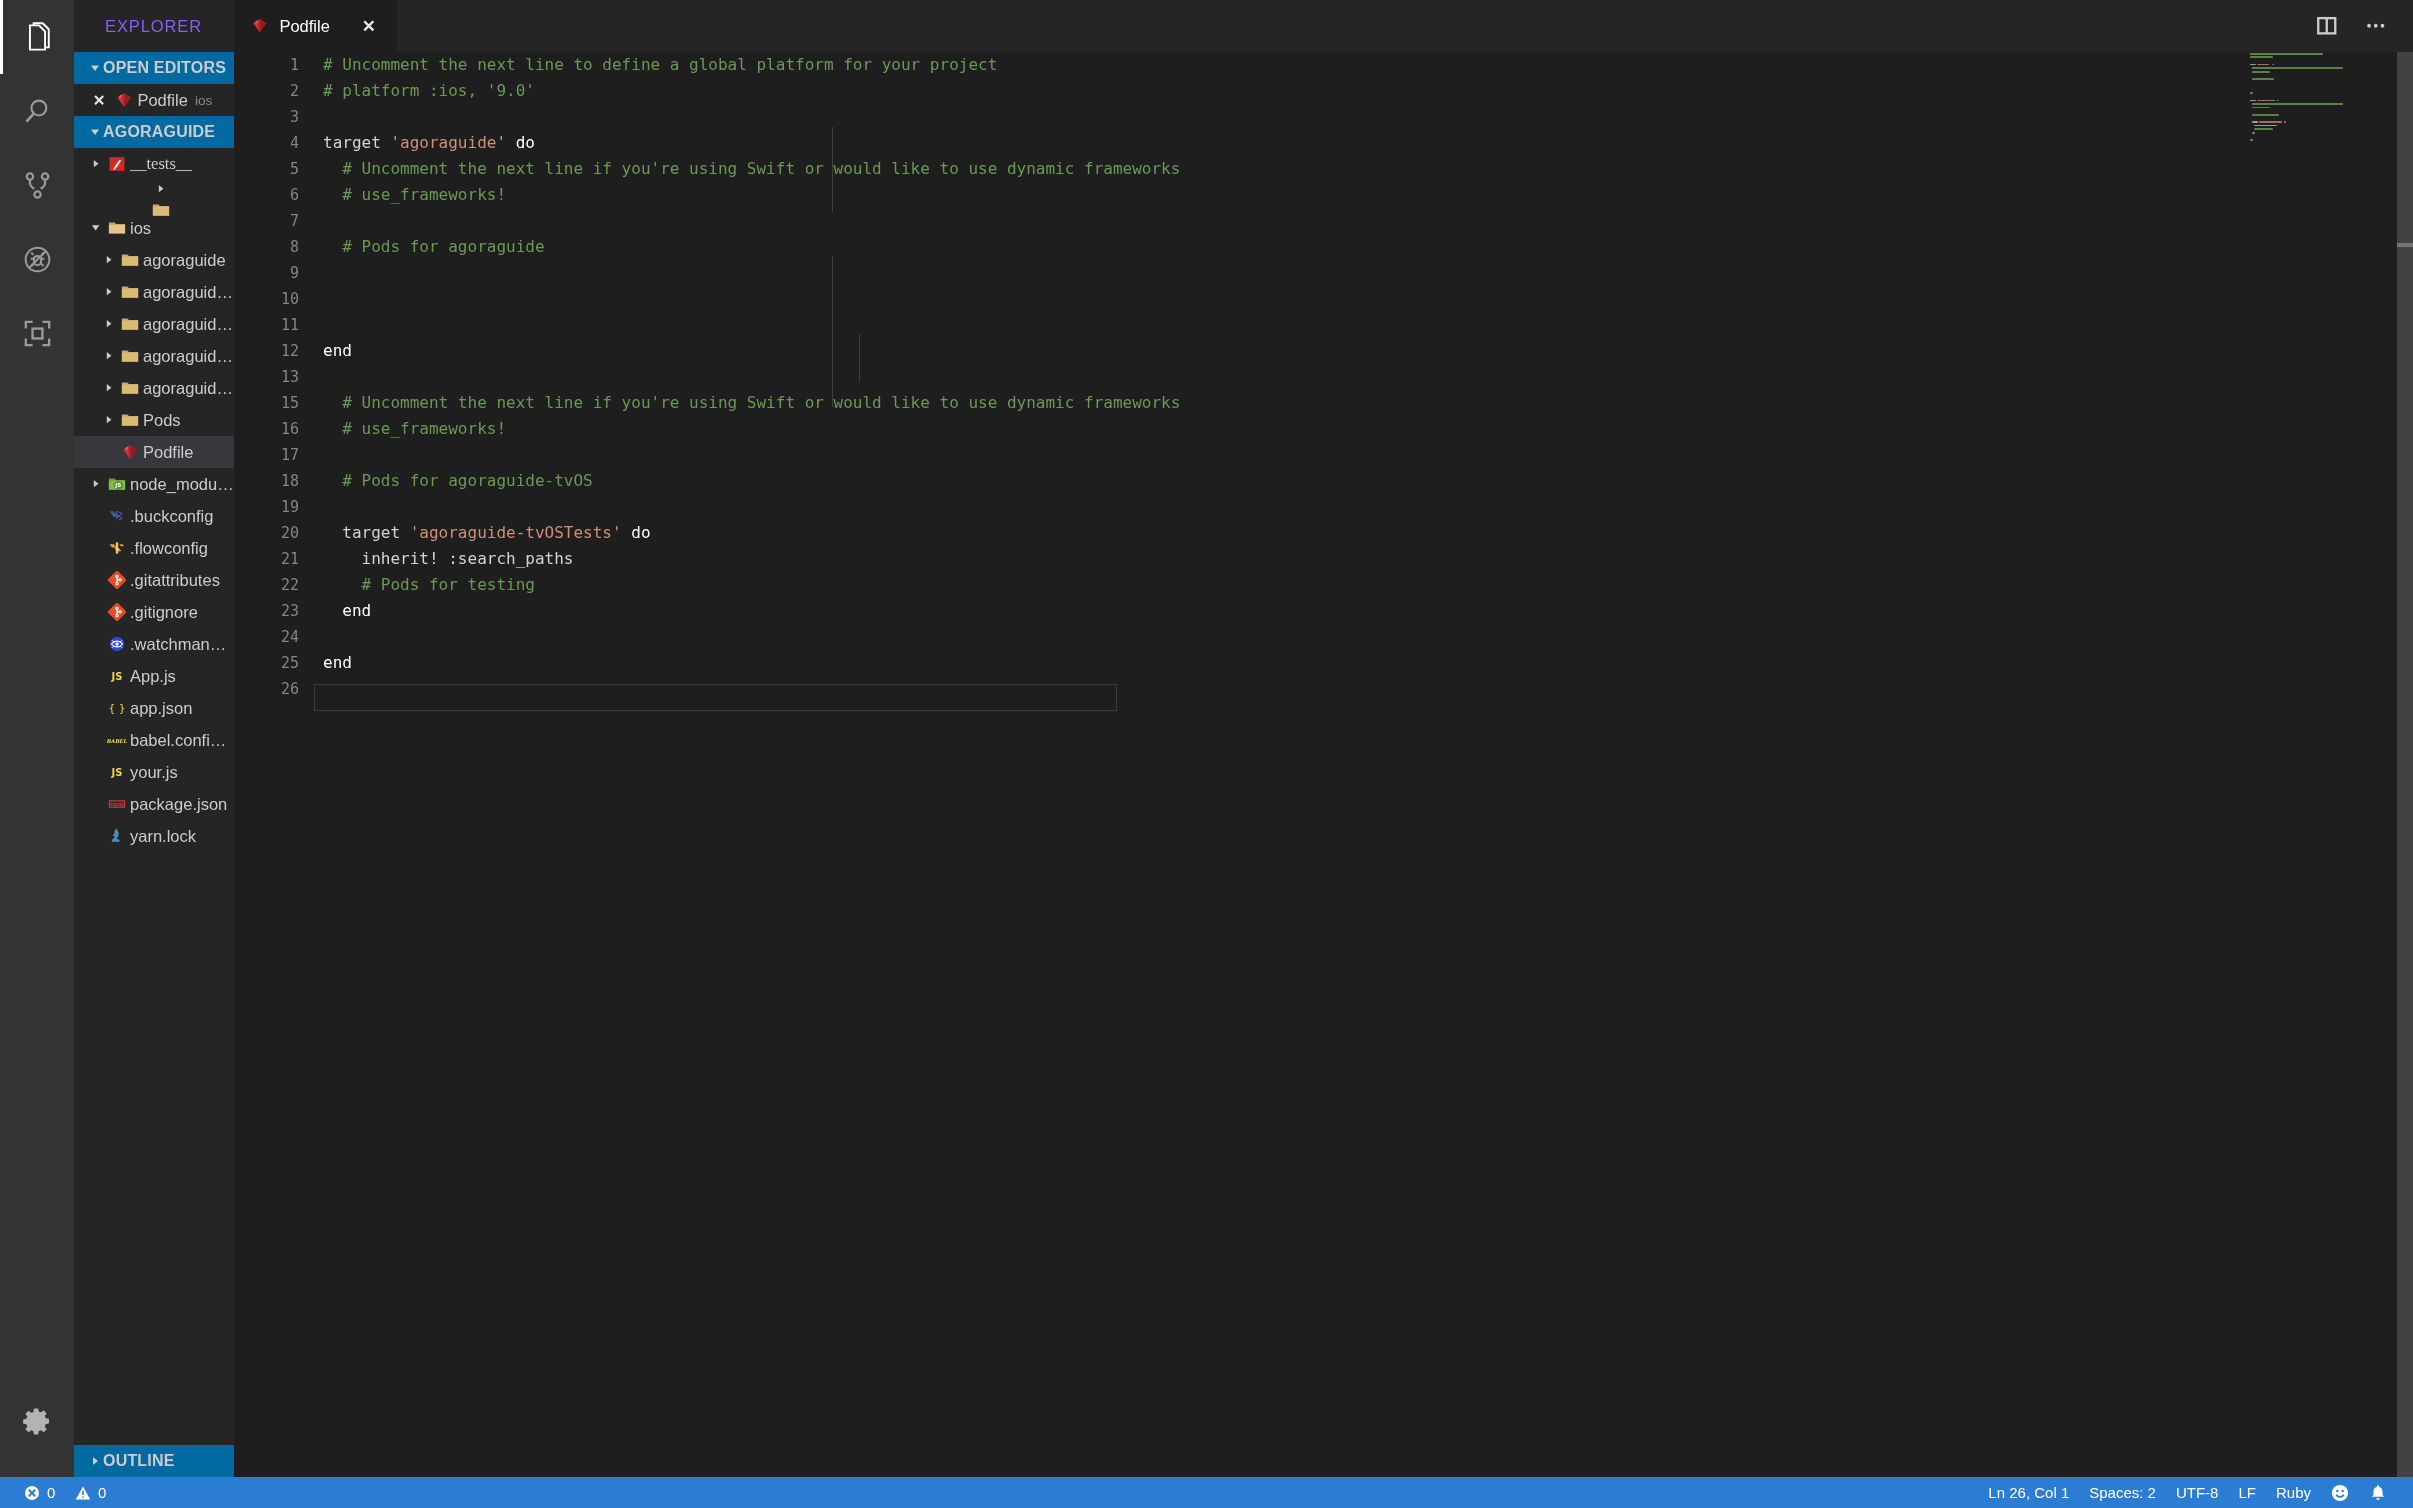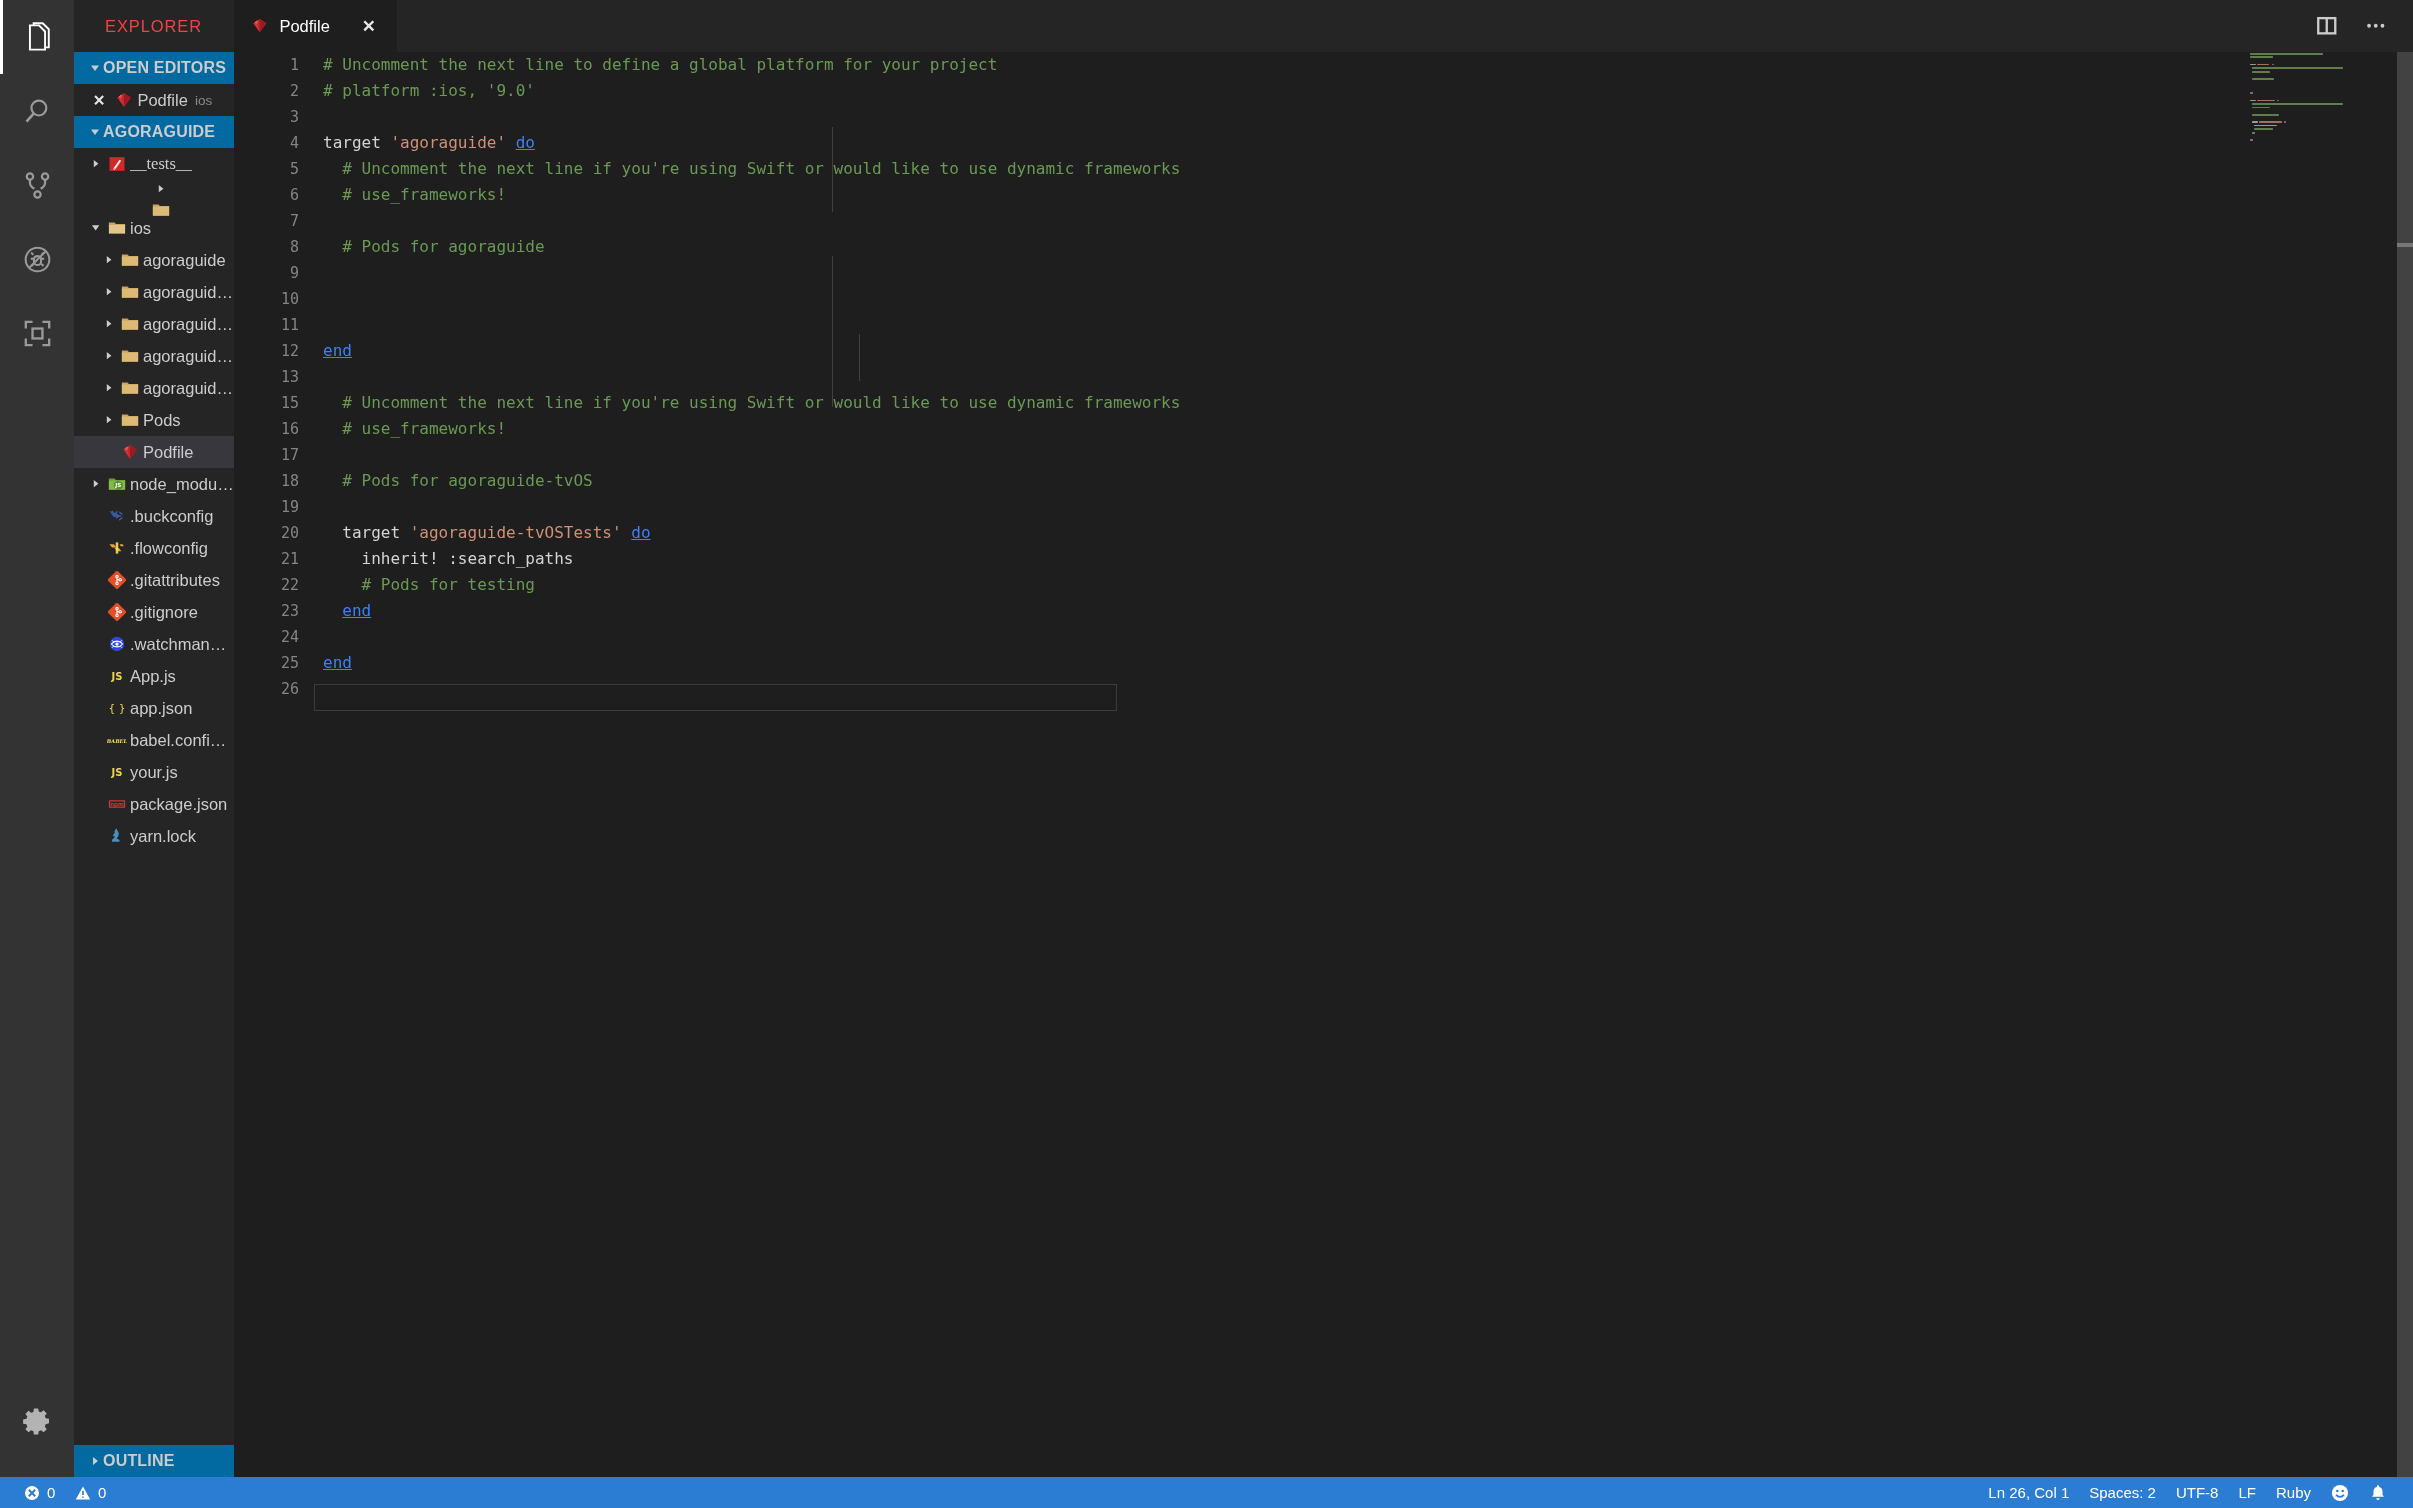--- a/index.html
+++ b/index.html
@@ -38,21 +38,21 @@
   
   .sidebar {
     width: 160px; background: #252526; flex: 0 0 160px;
     display: flex; flex-direction: column;
     position: relative;
     overflow: hidden;
   }
   .sb-title {
     height: 52px; display: flex; align-items: center;
     padding-left: 31px;
-    color: #ef4444; font-size: 16.5px; letter-spacing: 0.9px;
+    color: #8b5cf6; font-size: 16.5px; letter-spacing: 0.9px;
     flex: 0 0 52px;
   }
   .section-header {
     height: 32px; display: flex; align-items: center;
     padding-left: 13px; background: #0369a1;
     color: #cccccc; font-size: 16px; font-weight: bold;
     letter-spacing: 0.2px;
     flex: 0 0 32px;
   }
   .twisty {
@@ -141,21 +141,21 @@
   .cline .ctext {
     margin-left: 24px; color: #d4d4d4;
     position: relative; flex: 1 1 auto;
   }
   .cline.current .ctext::before {
     content:""; position:absolute; left: -8.6px; top: -5px;
     width: 801px; height: 25px;
     border: 1.1px solid #3b3b3b; pointer-events:none;
   }
   .cm { color: #6A9955; }
-  .kw { color: #3b82f6; text-decoration: underline; }
+  .kw { color: #ffffff; }
   .st { color: #CE9178; }
   .id { color: #d4d4d4; }
 
   .indent-guides { position: absolute; left: 0; top: 0; }
   .iguide {
     position: absolute; width: 0.7px; background: #404040;
   }
 
   
   .minimap {

